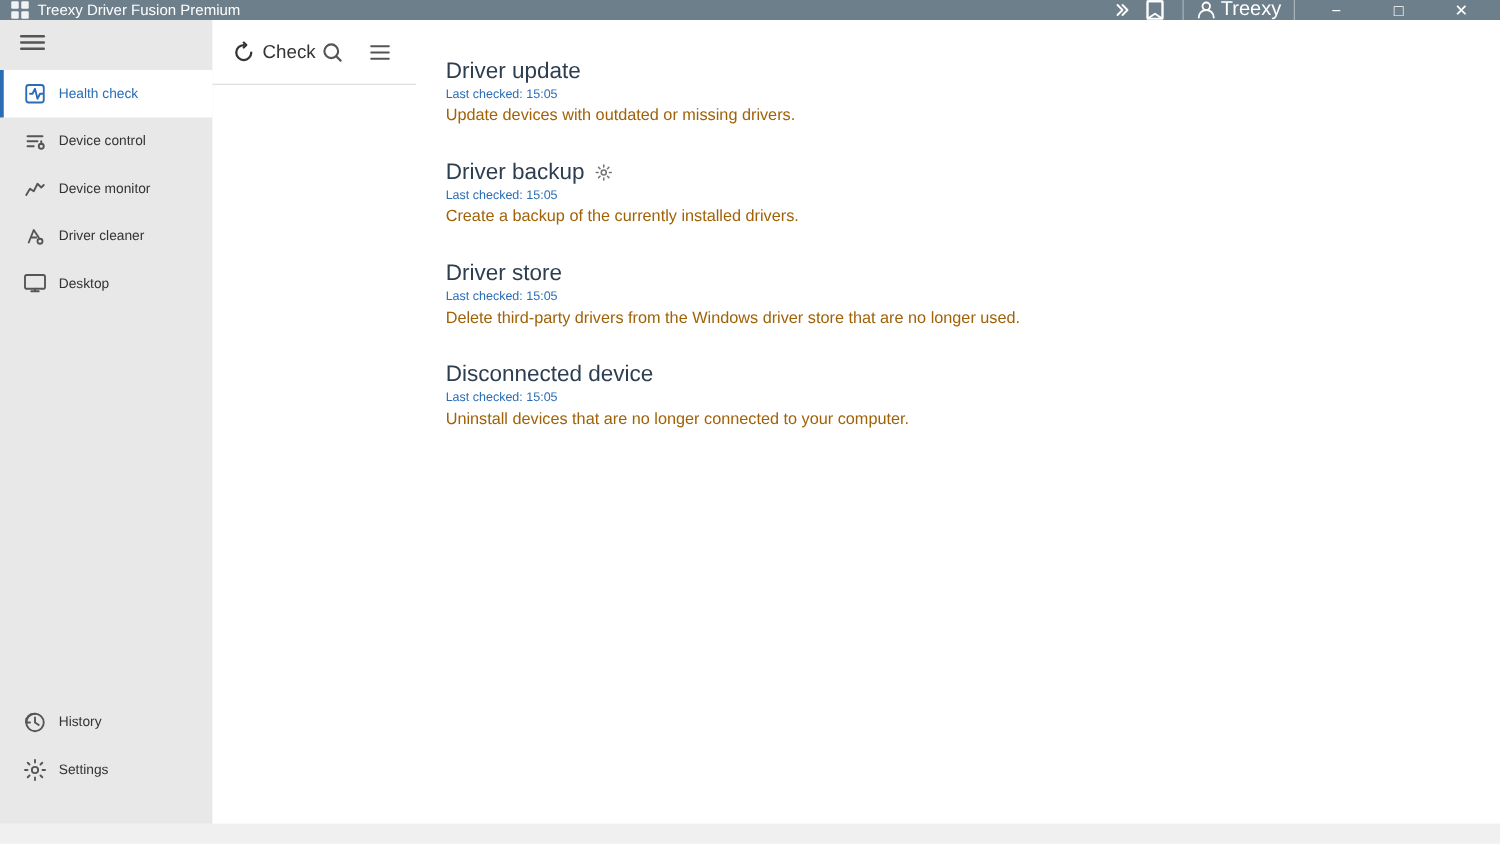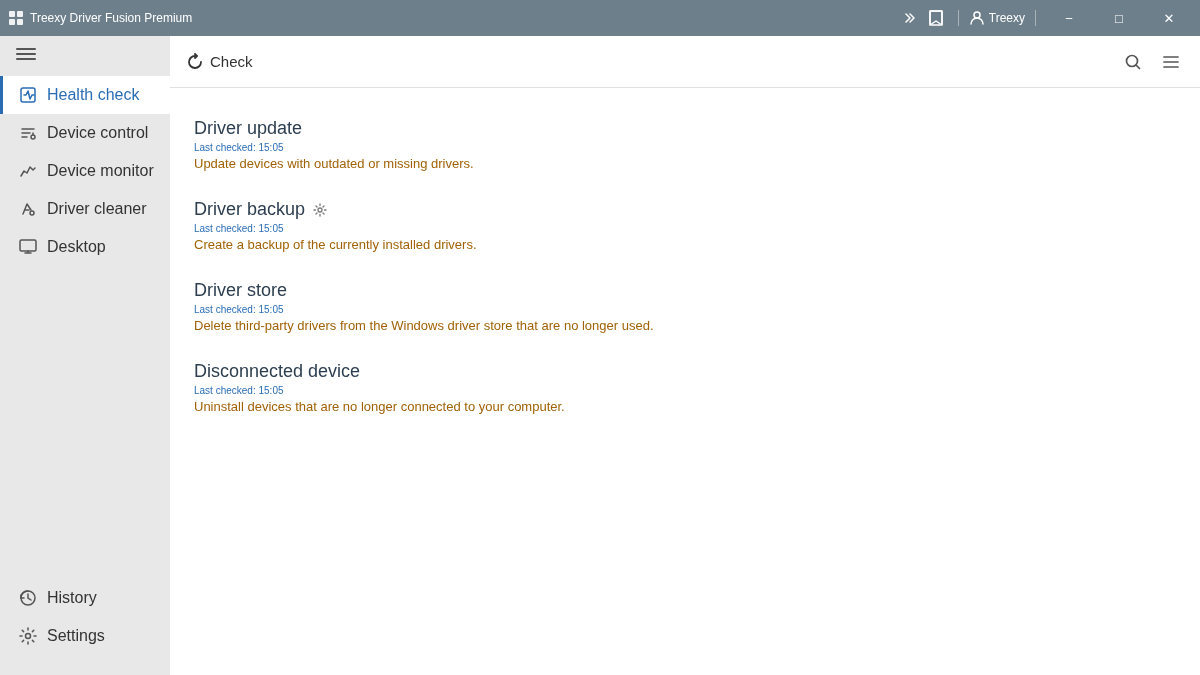--- a/index.html
+++ b/index.html
@@ -1,38 +1,38 @@
 <!DOCTYPE html>
 <html><head>
   <meta charset="utf-8">
   <style>
     * { margin: 0; padding: 0; box-sizing: border-box; }
     body { width: 1200px; height: 675px; font-family: 'Segoe UI', sans-serif; overflow: hidden; background: #f0f0f0; }
 
     
     .titlebar {
-      height: 36px;
+      height: 16px;
       background: #6d7f8b;
       display: flex;
       align-items: center;
       justify-content: space-between;
       padding: 0 8px;
       color: white;
       font-size: 12px;
     }
     .titlebar-left { display: flex; align-items: center; gap: 6px; }
     .titlebar-right { display: flex; align-items: center; gap: 4px; }
     .titlebar-icon { width: 16px; height: 16px; display: flex; align-items: center; justify-content: center; }
     .titlebar-btn {
       width: 46px; height: 32px;
       display: flex; align-items: center; justify-content: center;
       cursor: pointer; color: white; font-size: 13px;
     }
     .titlebar-sep { width: 1px; height: 16px; background: rgba(255,255,255,0.4); margin: 0 6px; }
-    .titlebar-user { display: flex; align-items: center; gap: 4px; font-size: 12px; }
+    .titlebar-user { display: flex; align-items: center; gap: 4px; font-size: 16px; }
 
     
     .app { display: flex; flex-direction: column; height: calc(675px - 32px); }
 
     
     .main { display: flex; flex: 1; overflow: hidden; }
 
     
     .sidebar {
       width: 170px;
@@ -43,36 +43,36 @@
     }
     .sidebar-top { padding: 12px 16px; }
     .hamburger { display: flex; flex-direction: column; gap: 3px; cursor: pointer; width: 20px; }
     .hamburger span { display: block; height: 2px; background: #555; border-radius: 1px; }
 
     .sidebar-nav { flex: 1; padding-top: 4px; }
     .nav-item {
       display: flex; align-items: center; gap: 10px;
       padding: 10px 16px;
       cursor: pointer;
-      font-size: 16px;
+      font-size: 11px;
       color: #333;
       border-left: 3px solid transparent;
     }
     .nav-item.active {
       background: white;
       color: #2a6db5;
       border-left: 3px solid #2a6db5;
       font-weight: 500;
     }
     .nav-item .icon { width: 18px; height: 18px; display: flex; align-items: center; justify-content: center; flex-shrink: 0; }
 
     .sidebar-bottom { padding-bottom: 24px; }
 
     
-    .content { flex: 1; background: white; display: flex; flex-direction: column; }
+    .content { flex: 1; background: white; display: flex; flex-direction: row; }
 
     
     .toolbar {
       height: 52px;
       border-bottom: 1px solid #e0e0e0;
       display: flex;
       align-items: center;
       justify-content: space-between;
       padding: 0 16px;
     }

